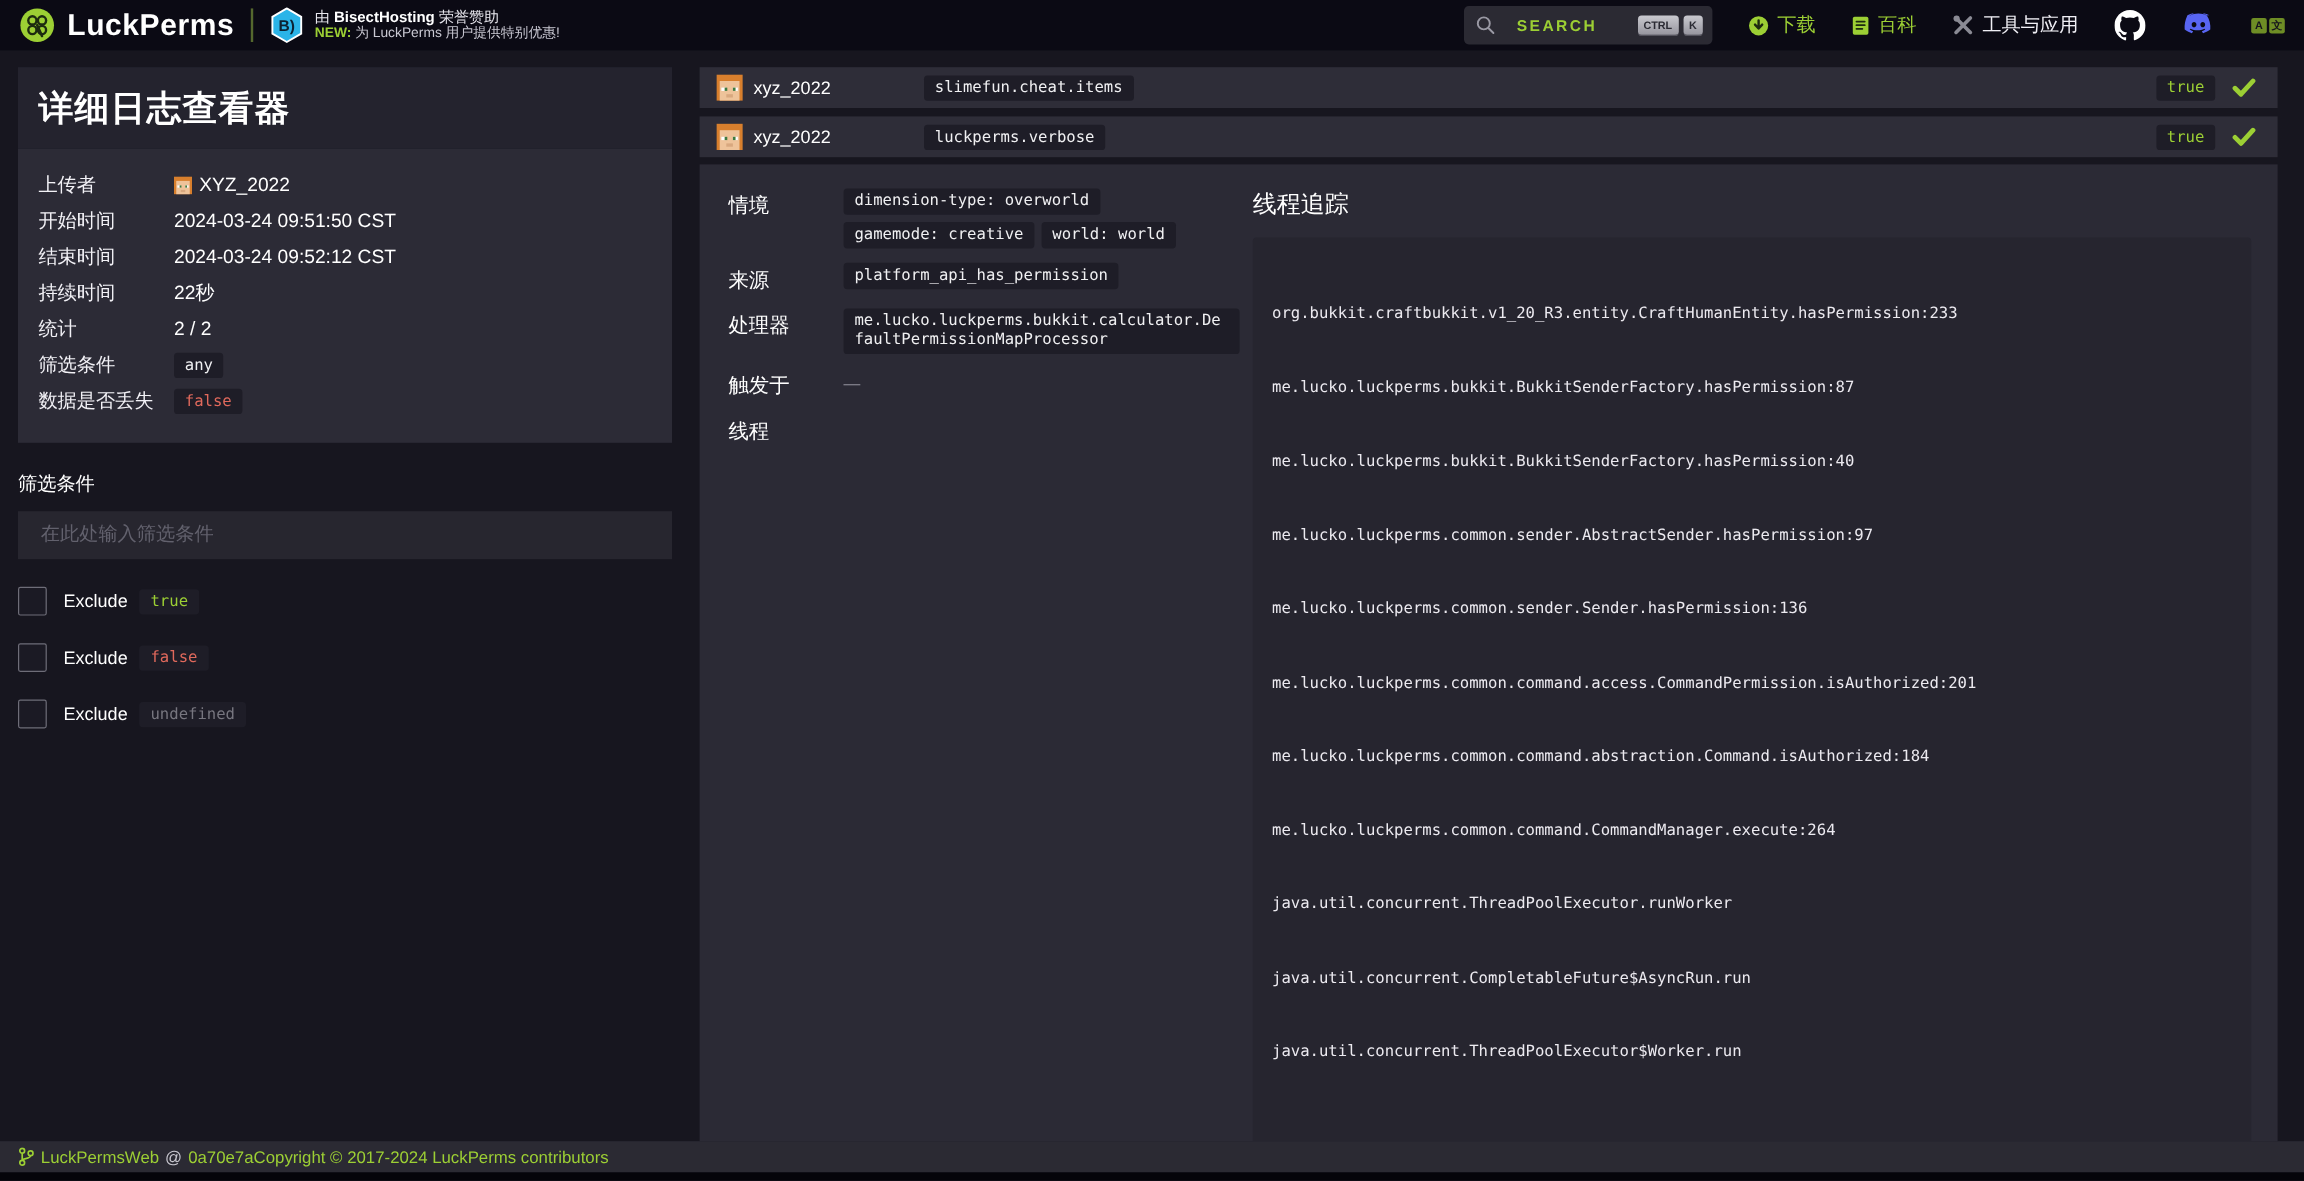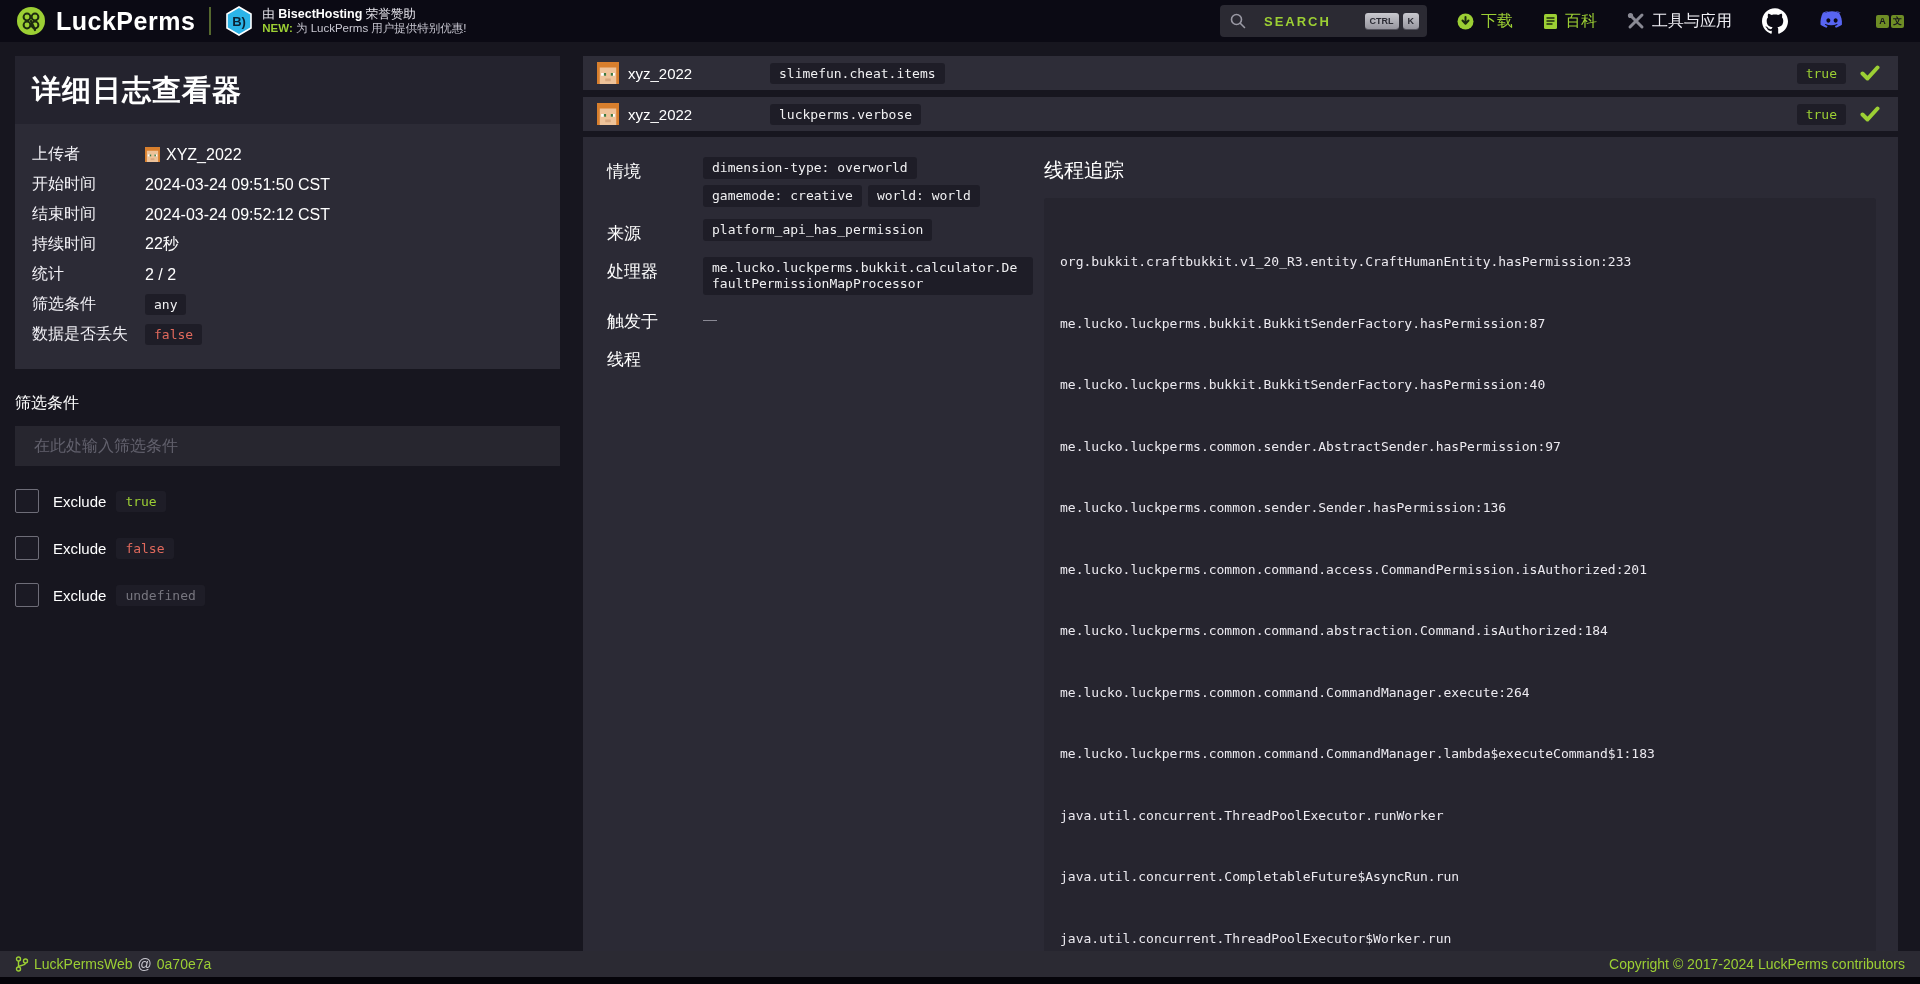--- a/index.html
+++ b/index.html
@@ -115,21 +115,21 @@
   .trace-heading { font-size:20px; color:#ffffff; margin-bottom:14px; }
   .trace-box {
     background:#26252f; border-radius:3px; padding:13px 16px;
     font-family:"DejaVu Sans Mono", monospace; font-size:13px; line-height:20.5px;
     color:#eceaf0; white-space:pre-wrap;
   }
 
   
   .footer {
     height:26px; background:#2b2a33; flex-shrink:0;
-    display:flex; align-items:center; justify-content:space-between;
+    display:flex; align-items:center; justify-content:flex-start;
     padding:0 15px; font-size:14px;
   }
   .footer-left { display:flex; align-items:center; gap:5px; }
   .green-link { color:#9ccf34; text-decoration:none; cursor:pointer; }
   .footer-at { color:#c9c8d0; }
   .bottom-strip { height:7px; background:#05040a; flex-shrink:0; }
 </style>
 </head>
 <body>
 
@@ -364,21 +364,20 @@
         <div class="trace-heading">线程追踪</div>
         <div class="trace-box">
           <div>org.bukkit.craftbukkit.v1_20_R3.entity.CraftHumanEntity.hasPermission:233</div>
           <div>me.lucko.luckperms.bukkit.BukkitSenderFactory.hasPermission:87</div>
           <div>me.lucko.luckperms.bukkit.BukkitSenderFactory.hasPermission:40</div>
           <div>me.lucko.luckperms.common.sender.AbstractSender.hasPermission:97</div>
           <div>me.lucko.luckperms.common.sender.Sender.hasPermission:136</div>
           <div>me.lucko.luckperms.common.command.access.CommandPermission.isAuthorized:201</div>
           <div>me.lucko.luckperms.common.command.abstraction.Command.isAuthorized:184</div>
           <div>me.lucko.luckperms.common.command.CommandManager.execute:264</div>
-          <div>me.lucko.luckperms.common.command.CommandManager.lambda$executeCommand$1:183</div>
           <div>java.util.concurrent.ThreadPoolExecutor.runWorker</div>
           <div>java.util.concurrent.CompletableFuture$AsyncRun.run</div>
           <div>java.util.concurrent.ThreadPoolExecutor$Worker.run</div>
           
         </div>
       </div>
     </div>
 
   </div>
 </div>

